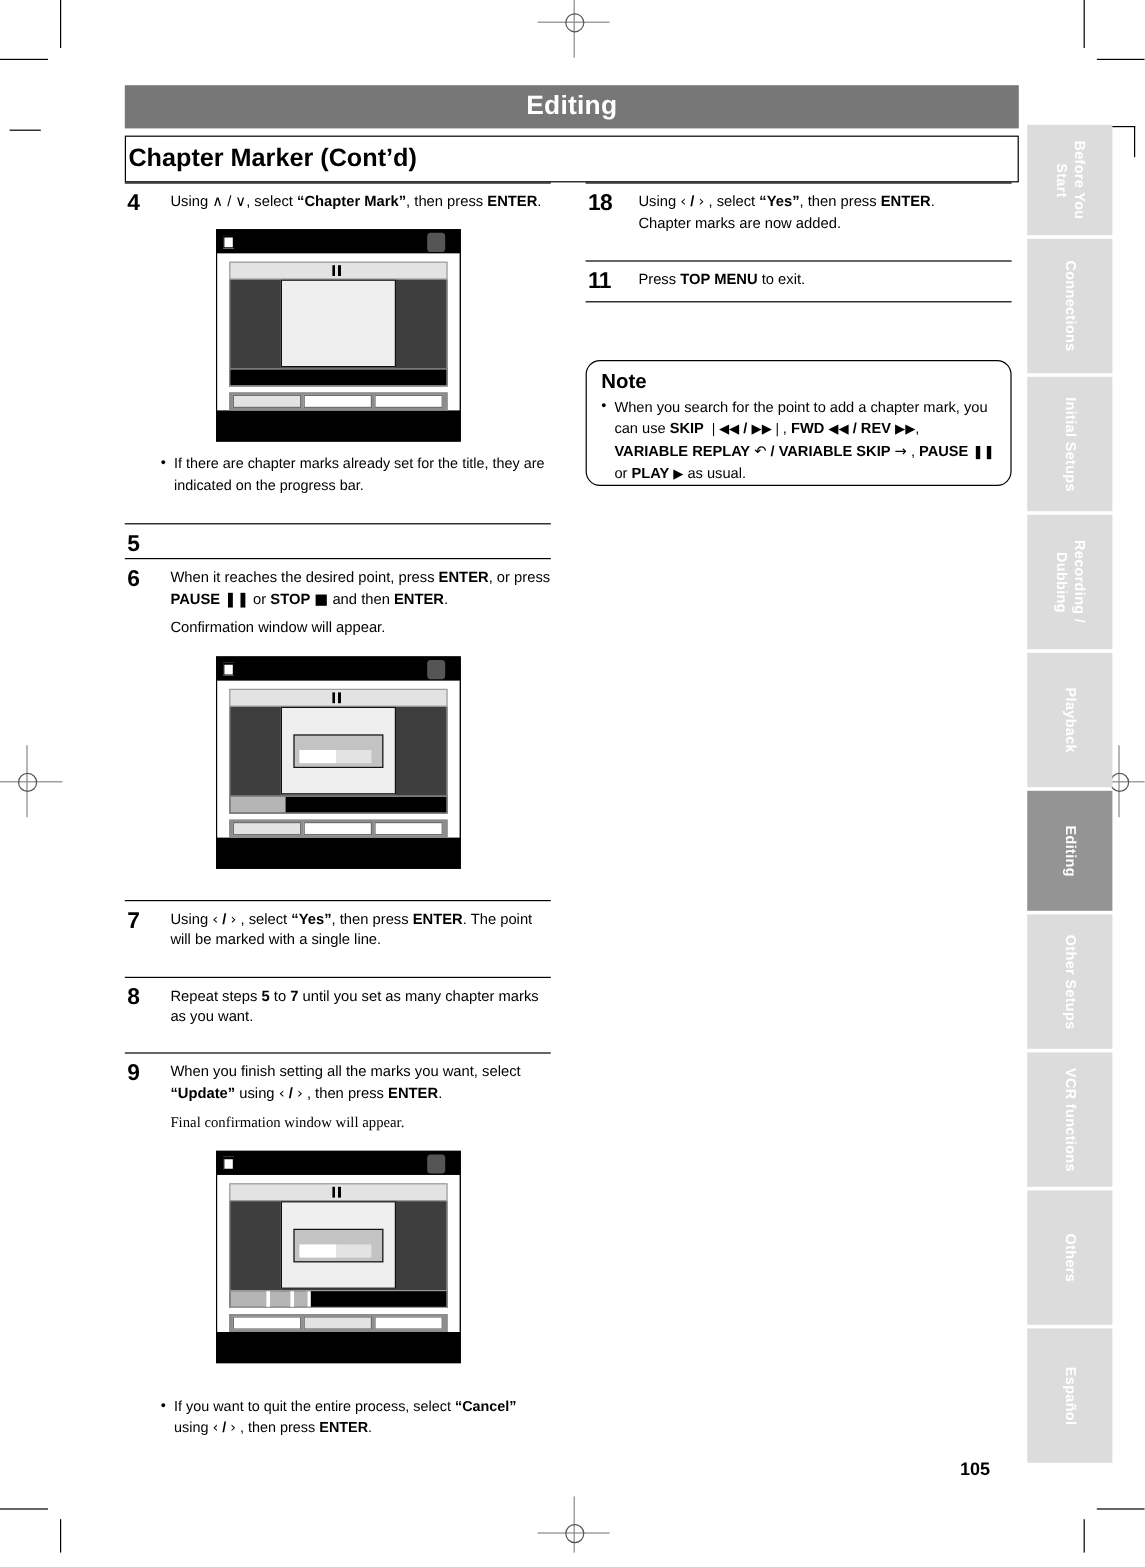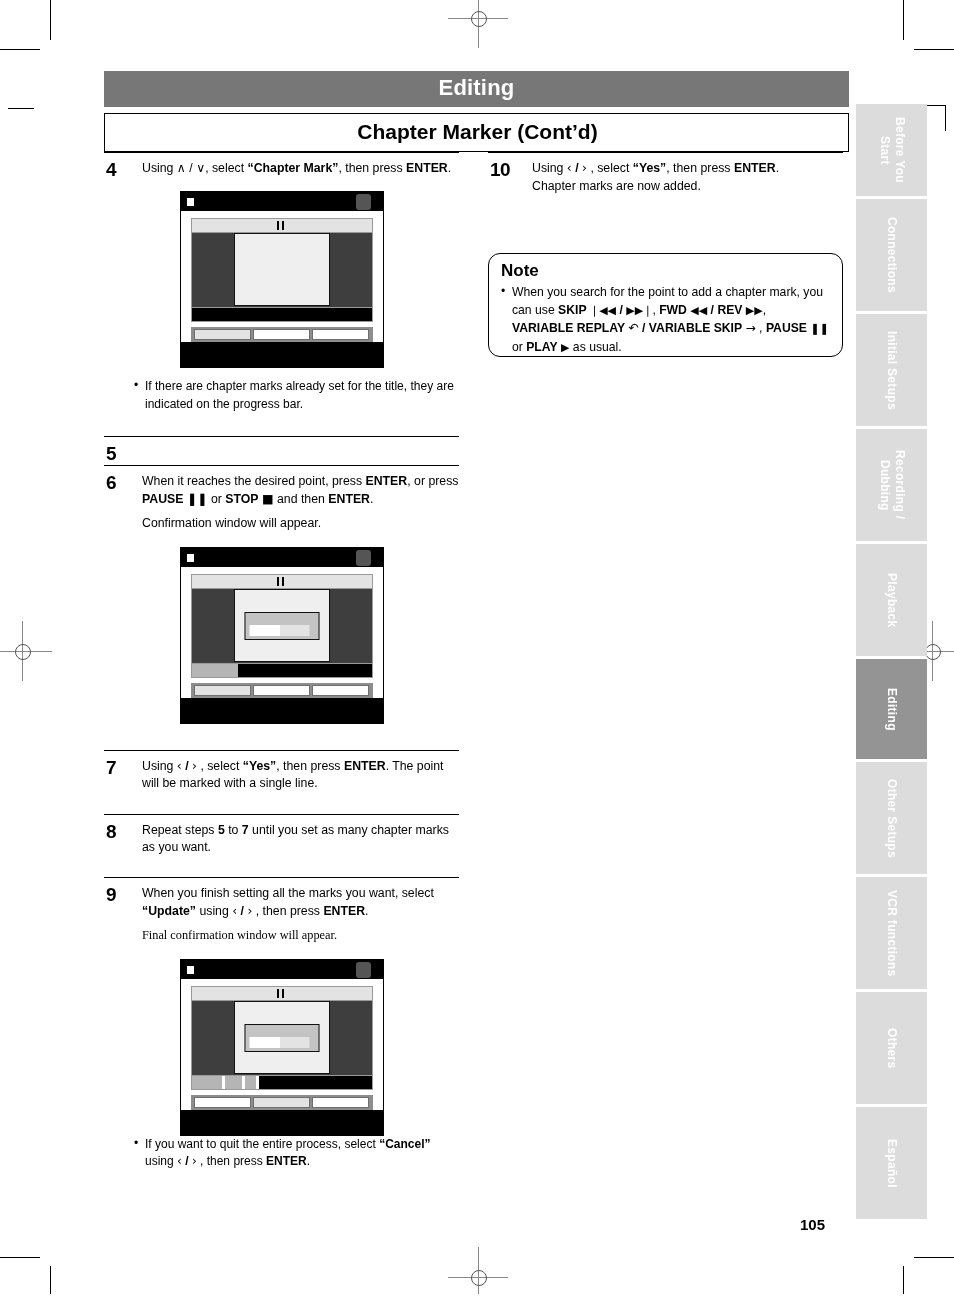--- a/index.html
+++ b/index.html
@@ -63,21 +63,20 @@
     text-align: center;
     font-size: 22px;
     font-weight: bold;
     letter-spacing: .2px;
     padding: 6px 0 8px 0;
     line-height: 1;
   }
   .title-box {
     border: 1.5px solid #000;
     margin-top: 6px;
-    text-align: center;
     font-size: 21px;
     font-weight: bold;
     padding: 6px 0 8px 2px;
     line-height: 1.1;
   }
 
   
   .columns {
     position: absolute;
     left: 104px;
@@ -490,36 +489,42 @@
             </div>
             <div class="tabsrow">
               <div class="tab"></div>
               <div class="tab sel"></div>
               <div class="tab"></div>
             </div>
           </div>
           <div class="bottomblack"></div>
         </div>
 
-        <div class="bullets" style="margin-top:0;">
+        <div class="bullets" style="margin-top:28px;">
           <div class="bl">If you want to quit the entire process, select <b>“Cancel”</b> using <span class="g">‹</span> <b>/</b> <span class="g">›</span> , then press <b>ENTER</b>.</div>
         </div>
       </div>
     </div>
 
     <div class="col right">
 
       <div class="step">
-        <div class="step-num">10</div>
+        <div class="step-num">18</div>
         <div class="step-body wide2">
           <p>Using <span class="g">‹</span> <b>/</b> <span class="g">›</span> , select <b>“Yes”</b>, then press <b>ENTER</b>.</p>
           <p>Chapter marks are now added.</p>
         </div>
       </div>
 
+      <div class="step" style="margin-top:12px; border-bottom:1.5px solid #000;">
+        <div class="step-num">11</div>
+        <div class="step-body wide2">
+          <p>Press <b>TOP MENU</b> to exit.</p>
+        </div>
+      </div>
 
       <div class="notebox">
         <div class="nt">Note</div>
         <div class="nb">
           When you search for the point to add a chapter mark, you can use <b>SKIP</b> <span class="gb sm">❘◀◀</span> <b>/</b> <span class="gb sm">▶▶❘</span>, <b>FWD</b> <span class="gb sm">◀◀</span> <b>/ REV</b> <span class="gb sm">▶▶</span>,
           <b>VARIABLE REPLAY</b> <span class="g">↶</span> <b>/ VARIABLE SKIP</b> <span class="g">→</span> ,
           <b>PAUSE</b> <span class="gb sm">❚❚</span> or <b>PLAY</b> <span class="gb sm">▶</span> as usual.
         </div>
       </div>
     </div>

